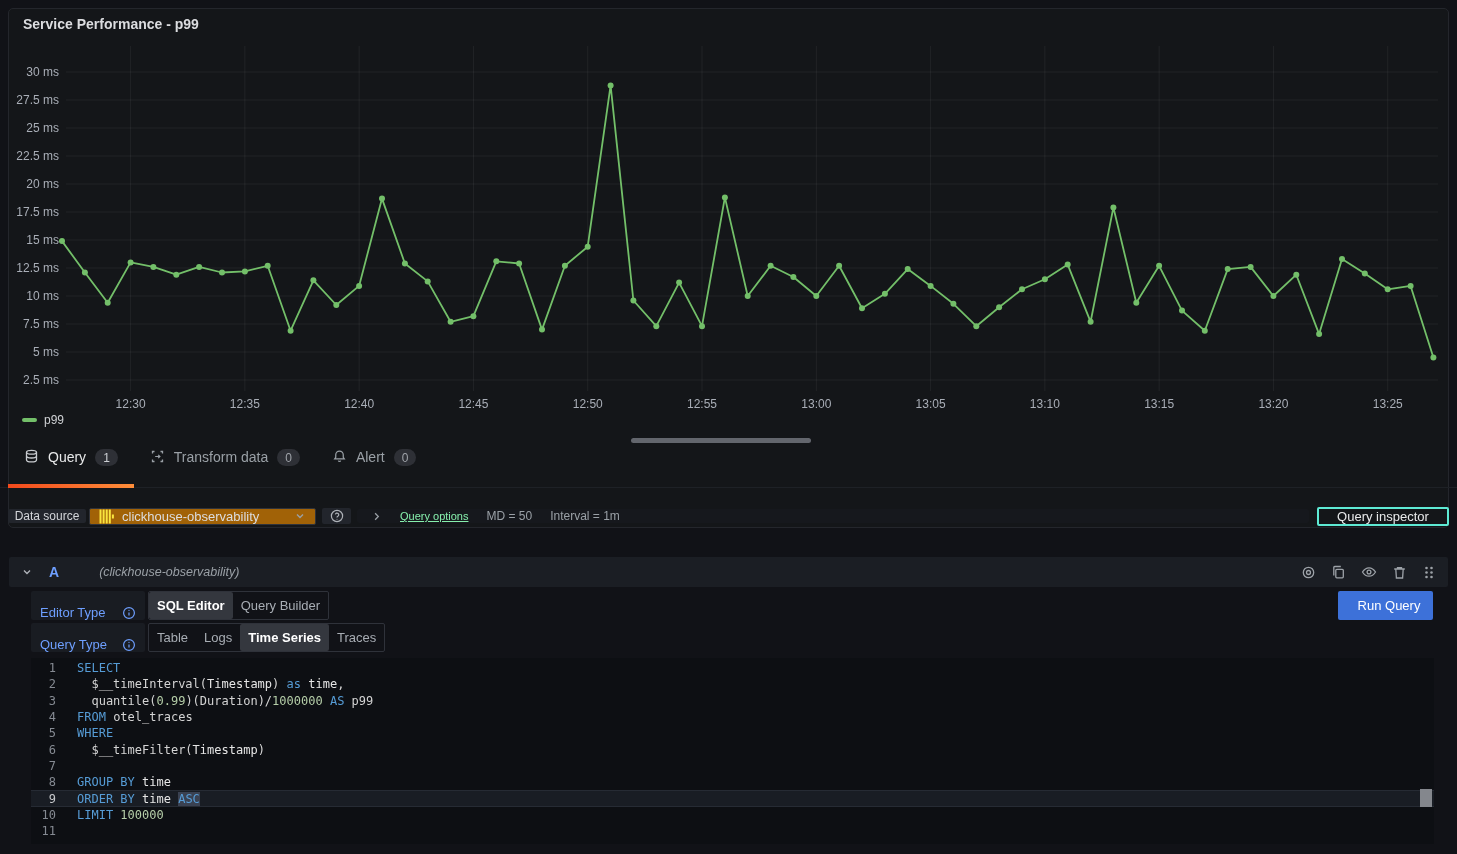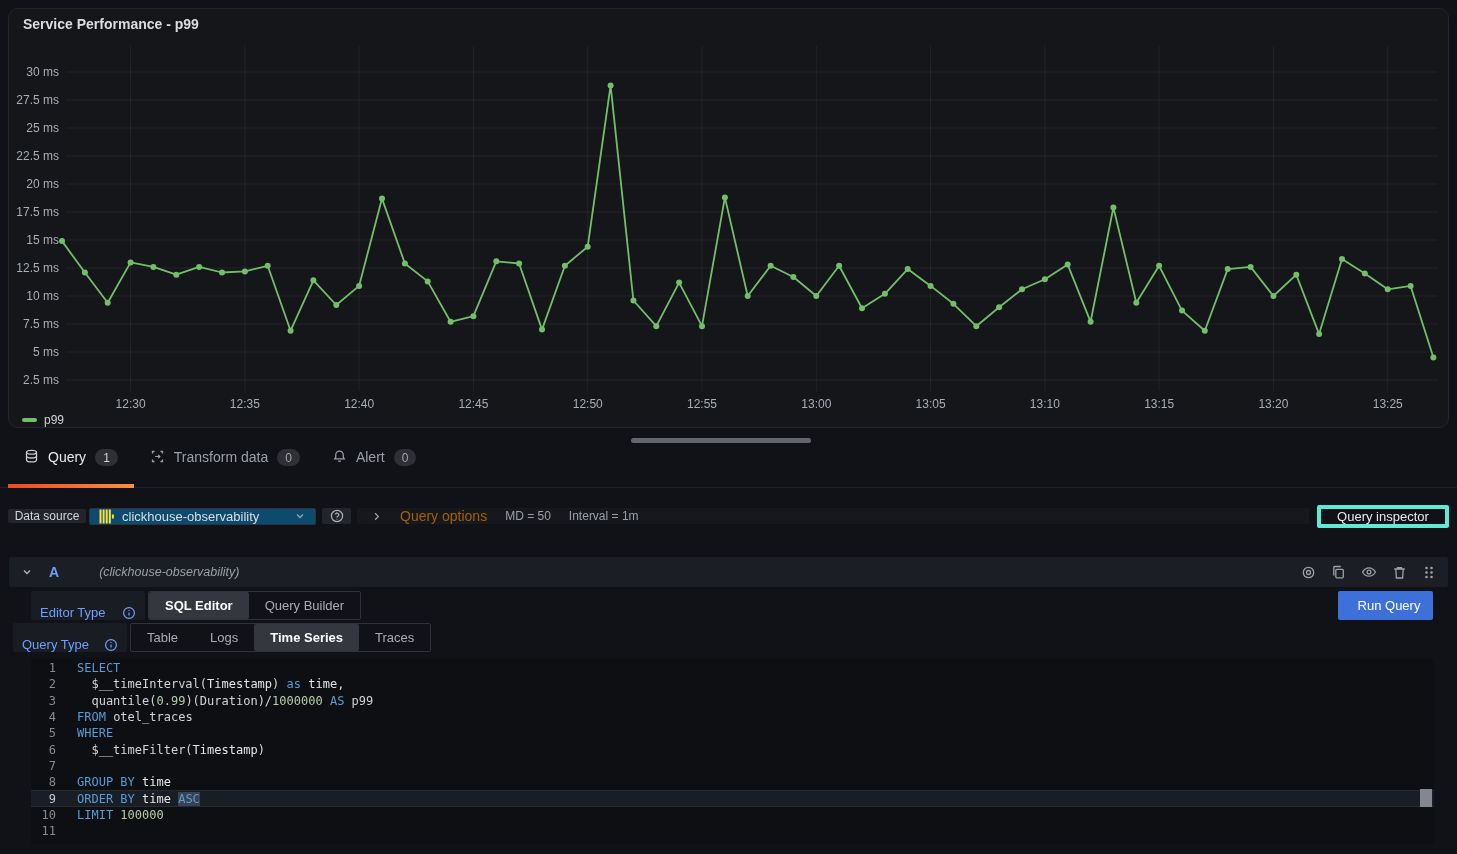--- a/index.html
+++ b/index.html
@@ -8,22 +8,22 @@
     background:#111217;
     font-family:"Liberation Sans", sans-serif;
     color:#d8d9da;
     overflow:hidden;
     position:relative;
   }
   .abs { position:absolute; }
 
   
   .panel {
-    left:8px; top:8px; width:1441px; height:420px;
-    background:#141619; border:1px solid #24262c; border-radius:10px;
+    left:8px; top:8px; width:1441px; height:520px;
+    background:#141619; border:1px solid #24262c; border-radius:5px;
   }
   .panel-title {
     position:absolute; left:14px; top:7px;
     font-size:14px; font-weight:600; color:#dcdde0;
   }
   svg.chart { position:absolute; left:0; top:0; }
   svg.chart text { font-family:"Liberation Sans", sans-serif; }
   .legend { position:absolute; left:13px; top:404px; display:flex; align-items:center; gap:7px; }
   .legend-swatch { width:15px; height:4px; border-radius:2px; }
   .legend-label { font-size:12px; color:#cfd1d4; }
@@ -43,48 +43,48 @@
   .tab.active .ticon { color:#c9ccd0; }
   .tab-underline { position:absolute; left:0; right:0; bottom:-1px; height:4px;
     background:linear-gradient(90deg,#f2491c,#ff8e3a); }
   .badge { height:17px; padding:0 8px; border-radius:9px; background:#2e3036;
     font-size:12px; color:#9fa3a9; display:flex; align-items:center; }
   .tab.active .badge { color:#ced1d5; }
 
   
   .ds-row { left:8px; top:500px; width:1441px; height:32px; display:flex; align-items:center; }
   .ds-label { width:78px; background:#22252c; border-radius:2px; display:flex; align-items:center; justify-content:center; font-size:12px; color:#d3d5d9; }
-  .ds-select { width:227px; margin-left:3px; background:#0c4a6e; border:1px solid #2f323a; border-radius:2px;
+  .ds-select { width:227px; margin-left:3px; background:#a16207; border:1px solid #2f323a; border-radius:2px;
     display:flex; align-items:center; gap:8px; padding:0 9px; cursor:pointer; }
   .ds-select .ds-name { font-size:13px; color:#dcdde0; flex:1; white-space:nowrap; }
   .ds-help { width:29px; margin-left:6px; background:#22252c; border-radius:2px; display:flex; align-items:center; justify-content:center; cursor:pointer; color:#aeb2b8; }
   .ds-options { flex:1; margin-left:6px; background:#16181d; border-radius:2px; display:flex; align-items:center; gap:18px; padding:0 14px; }
-  .ds-options .qo-link { font-size:14px; font-weight:500; color:#a16207; cursor:pointer; }
+  .ds-options .qo-link { font-size:11px; font-weight:500; color:#86efac; cursor:pointer;text-decoration:underline; }
   .ds-options .qo-meta { font-size:12px; color:#9aa0a6; }
-  .ds-inspector { width:132px; margin-left:8px; border:4px solid #5eead4; border-radius:2px;
+  .ds-inspector { width:132px; margin-left:8px; border:2px solid #5eead4; border-radius:2px;
     display:flex; align-items:center; justify-content:center; font-size:13px; color:#e8e9ea; cursor:pointer; }
 
   
   .qhead { left:9px; top:557px; width:1439px; height:30px; background:#1b1e24; border-radius:2px;
     display:flex; align-items:center; padding:0 12px; }
   .qhead .qref { margin-left:16px; font-size:14px; font-weight:600; color:#6e9fff; }
   .qhead .qds { margin-left:40px; font-size:12.5px; font-style:italic; color:#9aa0a6; }
   .qhead .qicons { margin-left:auto; display:flex; align-items:center; gap:15px; color:#9da2a8; }
   .qhead .qicons > span { display:flex; cursor:pointer; }
 
   
   .field-row { display:flex; align-items:stretch; height:29px; }
   .row-editor { left:31px; top:591px; }
-  .row-qtype  { left:13px; top:623px; }
+  .row-qtype  { left:31px; top:623px; }
   .field-label { width:114px; background:#191c22; border-radius:2px; display:flex; align-items:flex-end;
     padding:0 9px; font-size:13px; color:#6e9fff; gap:6px; }
   .field-label .ico { margin-left:auto; display:flex; color:#6e9fff; }
   .seg-group { margin-left:3px; display:flex; align-items:stretch; background:#111217;
     border:1px solid #2f323a; border-radius:2px; overflow:hidden; }
-  .seg { padding:0 16px; display:flex; align-items:center; font-size:13px; color:#a8adb4; cursor:pointer; }
+  .seg { padding:0 8px; display:flex; align-items:center; font-size:13px; color:#a8adb4; cursor:pointer; }
   .seg.active { background:#34373e; color:#ffffff; font-weight:600; border-radius:2px; }
 
   .run-btn { left:1338px; top:591px; width:95px; height:29px; background:#3d71d9; border-radius:2px;
     display:flex; align-items:center; justify-content:center; font-size:13px; font-weight:500; color:#fff; cursor:pointer;padding-left:7px; }
 
   
   .editor { left:31px; top:658px; width:1403px; height:186px; background:#0d0f13; padding-top:2px;
     font-family:"DejaVu Sans Mono", monospace; }
   .code-line { display:flex; align-items:center; height:16.3px; position:relative; }
   .code-line.active { background:#191d24; box-shadow:inset 0 1px 0 #262b34, inset 0 -1px 0 #262b34; }

